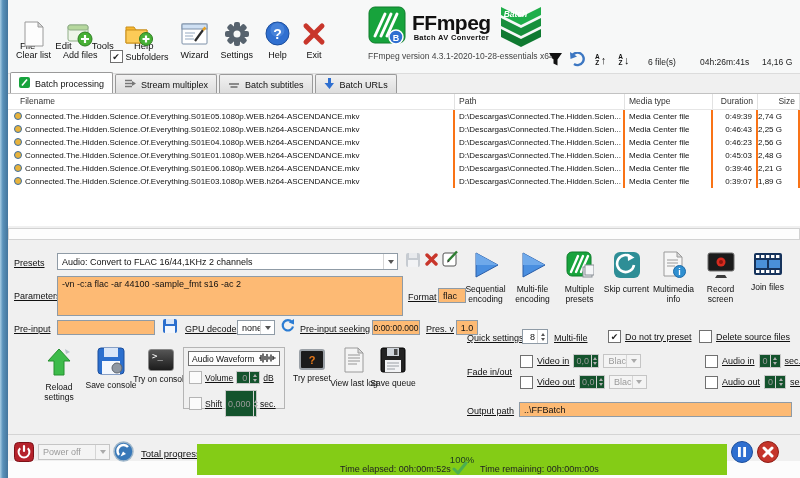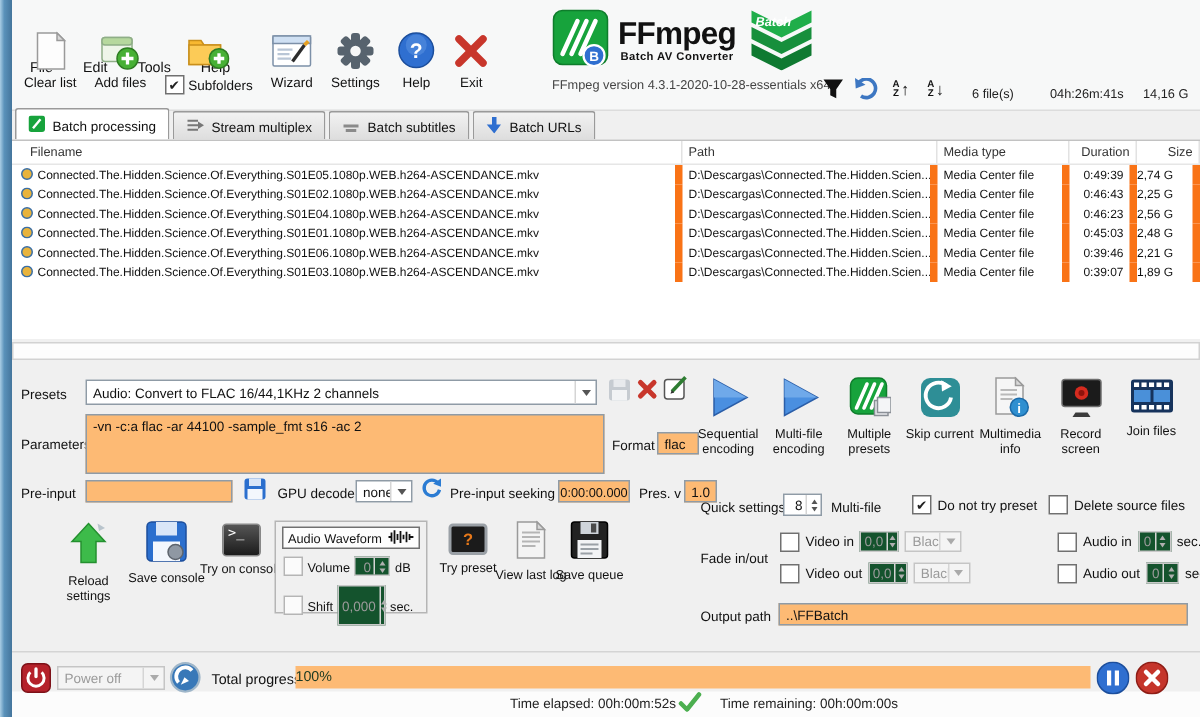--- a/index.html
+++ b/index.html
@@ -35,27 +35,27 @@
   
   .tabs{position:absolute;left:10px;top:75px;display:flex;align-items:flex-end;height:18px;}
   .tab{display:flex;align-items:center;gap:5px;padding:3px 8px 2px 8px;font-size:9px;border:1px solid #9a9a9a;border-bottom:none;
        background:linear-gradient(#f2f2f2,#dddddd);margin-right:2px;border-radius:2px 2px 0 0;height:13px;}
   .tab.active{background:#fff;height:15px;}
   
   .list{position:absolute;left:8px;top:93px;width:792px;height:132px;background:#fff;border-top:1px solid #c2c2c2;}
   .lhead{display:flex;height:15px;border-bottom:1px solid #e6e6e6;color:#333;font-size:8.5px;}
   .lhead .c{padding:2px 4px 0 4px;border-right:1px solid #e2e2e2;box-sizing:border-box;}
   .lrow{display:flex;height:13px;align-items:center;font-size:8px;white-space:nowrap;}
-  .lrow .c{overflow:hidden;box-sizing:border-box;border-right:5px solid #f97316;height:13px;line-height:13px;}
+  .lrow .c{overflow:hidden;box-sizing:border-box;border-right:2px solid #f97316;height:13px;line-height:13px;}
   .c1{width:447px;}.c2{width:170px;padding-left:4px;}.c3{width:88px;padding-left:4px;}
   .c4{width:45px;text-align:right;padding-right:4px;}.c5{flex:1;text-align:right;padding-right:20px;}
   .fic{display:inline-block;vertical-align:-1px;margin:0 3px 0 6px;}
   .hscroll{position:absolute;left:8px;top:228px;width:792px;height:12px;background:#fdfdfd;border:1px solid #d2d2d2;box-sizing:border-box;}
   
-  .lbl{font-size:9px;color:#111;white-space:nowrap;}
+  .lbl{font-size:9px;color:#111;white-space:nowrap;text-decoration:underline;}
   .field{background:#fdba74;border:1px solid #8f9ba6;box-sizing:border-box;font-size:9px;display:flex;align-items:center;padding:0 4px;overflow:hidden;white-space:nowrap;}
   .dd{background:#fff;border:1px solid #8f9ba6;box-sizing:border-box;display:flex;align-items:center;font-size:9px;}
   .dd .ddtxt{flex:1;padding:0 4px;overflow:hidden;white-space:nowrap;}
   .dd .ddarrow{width:13px;align-self:stretch;display:flex;align-items:center;justify-content:center;border-left:1px solid #d5d5d5;}
   .dd.dis{background:#f4f4f4;border-color:#c5c5c5;color:#9a9a9a;}
   .tri-d{width:0;height:0;border-left:3px solid transparent;border-right:3px solid transparent;border-top:4px solid #555;}
   .dd.dis .tri-d{border-top-color:#aaa;}
   .spin{display:flex;border:1px solid #8f9ba6;background:#fff;box-sizing:border-box;align-items:stretch;}
   .spin.dis{border-color:#c9c9c9;background:#14532d;color:#9a9a9a;}
   .spin .sval{flex:1;font-size:9px;display:flex;align-items:center;justify-content:flex-end;padding:0 2px;}
@@ -73,21 +73,21 @@
   .groupbox{position:absolute;left:183px;top:347px;width:102px;height:62px;border:1px solid #b5b5b5;background:#f0f0f0;box-sizing:border-box;}
   .wavebtn{position:absolute;left:4px;top:3px;width:92px;height:15px;border:1px solid #707070;background:#fdfdfd;
            display:flex;align-items:center;justify-content:space-between;padding:0 3px;box-sizing:border-box;font-size:8.5px;}
   .console-ic{width:26px;height:22px;background:linear-gradient(#555,#1c1c1c);border:1px solid #888;border-radius:3px;
       color:#fff;font-family:"DejaVu Sans Mono",monospace;font-size:9px;line-height:9px;padding:2px 0 0 3px;box-sizing:border-box;}
   .monitor-ic{width:26px;height:21px;background:#1b1b1b;border:2px solid #9aa0a6;border-radius:3px;display:flex;align-items:center;justify-content:center;box-sizing:border-box;}
   .monitor-ic .q{color:#e8791a;font-weight:bold;font-size:11px;}
   
   .bottom-sep{position:absolute;left:8px;top:434px;width:792px;height:1px;background:#d4d4d4;}
   .status-strip{position:absolute;left:8px;top:461px;width:792px;height:17px;background:#fcfcfc;}
-  .pbar{position:absolute;left:197px;top:444px;width:530px;height:15px;background:#fdba74;display:flex;align-items:center;}
+  .pbar{position:absolute;left:197px;top:444px;width:530px;height:31px;background:#84cc16;display:flex;align-items:center;justify-content:center;}
   .pbar span{font-size:9.5px;color:#1c3a22;}
   .ctrl-btn{display:flex;align-items:center;justify-content:center;}
   .stime{font-size:9px;color:#222;white-space:nowrap;}
 </style>
 </head>
 <body>
 
 <div id="app">
   <div class="left-strip"></div>
   <div class="top-area"></div>

